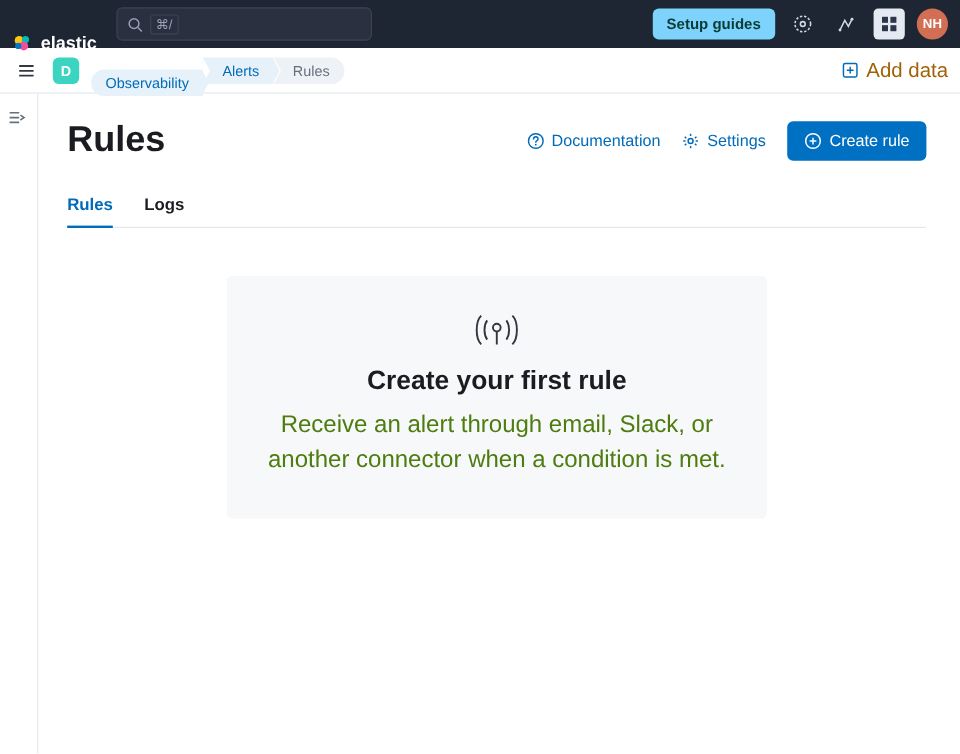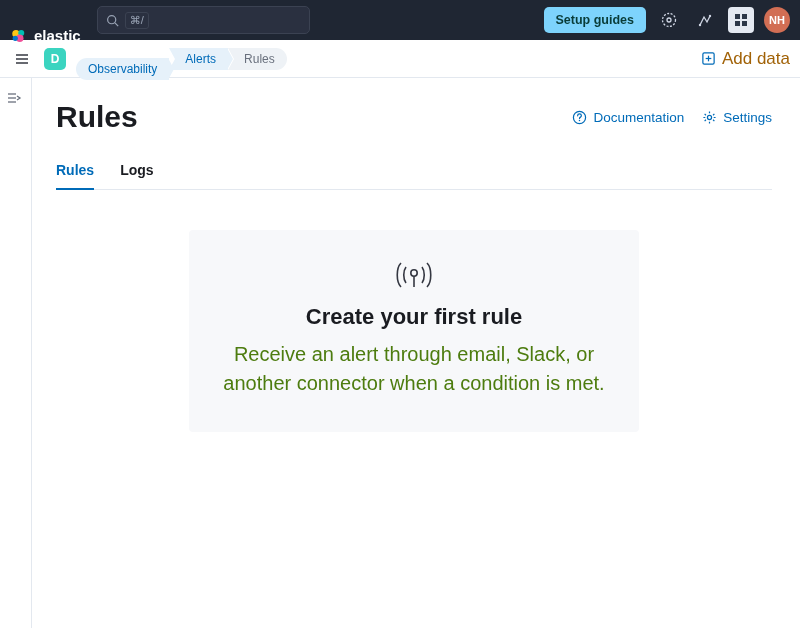--- a/index.html
+++ b/index.html
@@ -1,20 +1,20 @@
 <!DOCTYPE html>
 <html><head>
 <meta charset="utf-8">
 <style>
   * { box-sizing: border-box; margin: 0; padding: 0; }
   body { font-family: -apple-system, BlinkMacSystemFont, "Segoe UI", Helvetica, Arial, sans-serif; background: #fff; color: #1a1c21; width: 800px; height: 628px; overflow: hidden; }
 
   
   .topbar { display: flex; align-items: center; height: 40px; background: #1f2633; padding: 0 10px; gap: 10px; }
-  .logo { display: flex; align-items: flex-start; gap: 6px; color: #fff; font-weight: 700; font-size: 15px; margin-top: 32px; }
+  .logo { display: flex; align-items: center; gap: 6px; color: #fff; font-weight: 700; font-size: 15px; margin-top: 32px; }
   .logo-mark { width: 18px; height: 18px; }
   .search-wrap { flex: 1; display: flex; align-items: center; max-width: 310px; margin-left: 6px; }
   .search { display: flex; align-items: center; width: 100%; height: 28px; background: #2a3040; border: 1px solid #3b4252; border-radius: 5px; padding: 0 8px; color: #98a2b3; font-size: 12px; gap: 6px; }
   .search-kbd { color: #98a2b3; font-size: 11px; border: 1px solid #3b4252; padding: 1px 4px; border-radius: 3px; }
   .topbar-spacer { flex: 1; }
   .setup-btn { background: #7dd3fc; color: #093c38; font-weight: 600; font-size: 12.5px; padding: 6px 12px; border-radius: 5px; border: none; cursor: pointer; }
   .tb-icon { width: 26px; height: 26px; display: flex; align-items: center; justify-content: center; color: #cfd6e4; cursor: pointer; border-radius: 4px; }
   .tb-icon.boxed { background: #e4e9f2; color: #2b3648; }
   .avatar { width: 26px; height: 26px; border-radius: 50%; background: #d26e54; color: #fff; font-size: 11px; font-weight: 600; display: flex; align-items: center; justify-content: center; }
 
@@ -156,20 +156,28 @@
             </svg>
           <span>Documentation</span>
         </div>
         <div class="link-btn">
           <svg width="15" height="15" viewBox="0 0 16 16">
               <circle cx="8" cy="8" r="2.2" stroke="#006bb8" stroke-width="1.3" fill="none"></circle>
               <path d="M8 1.5v2M8 12.5v2M2.8 4.2l1.4 1.4M11.8 10.4l1.4 1.4M1.5 8h2M12.5 8h2M2.8 11.8l1.4-1.4M11.8 5.6l1.4-1.4" stroke="#006bb8" stroke-width="1.3"></path>
             </svg>
           <span>Settings</span>
         </div>
+        <button class="primary-btn">
+          <svg width="15" height="15" viewBox="0 0 16 16">
+              <circle cx="8" cy="8" r="6.5" stroke="#fff" stroke-width="1.3" fill="none"></circle>
+              <line x1="8" y1="5" x2="8" y2="11" stroke="#fff" stroke-width="1.3"></line>
+              <line x1="5" y1="8" x2="11" y2="8" stroke="#fff" stroke-width="1.3"></line>
+            </svg>
+          <span>Create rule</span>
+        </button>
       </div>
     </div>
 
     <div class="tabs">
       <div class="tab active">Rules</div>
       <div class="tab">Logs</div>
     </div>
 
     <div class="empty-panel">
       <div class="empty-icon">

